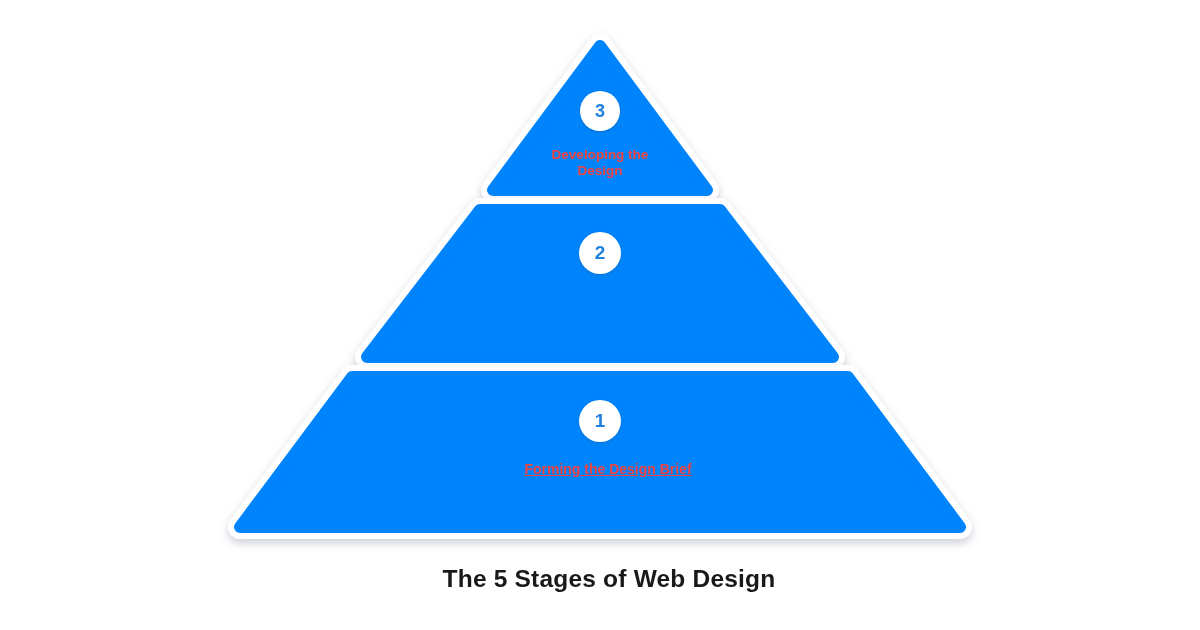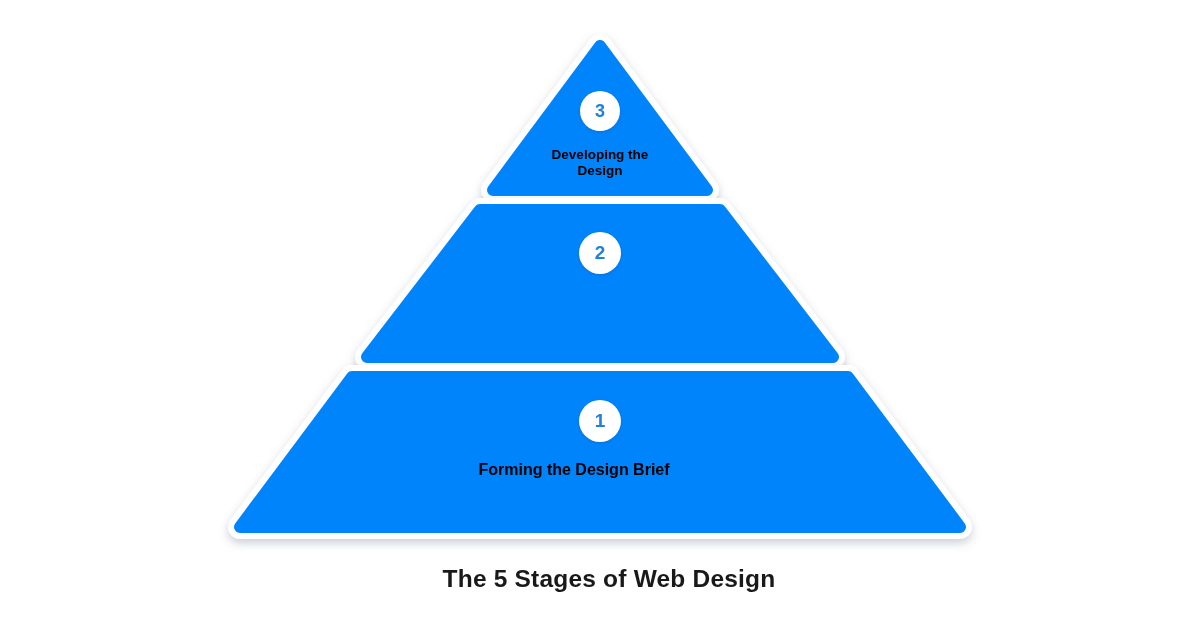--- a/index.html
+++ b/index.html
@@ -24,28 +24,28 @@
     color: #1f80dd;
     box-shadow: 0 1px 3px rgba(40, 60, 90, 0.25);
     z-index: 2;
   }
   .badge.b3 { left: 580px; top: 91px;  width: 40px; height: 40px; font-size: 18px; }
   .badge.b2 { left: 579px; top: 232px; width: 42px; height: 42px; font-size: 19px; }
   .badge.b1 { left: 579px; top: 400px; width: 42px; height: 42px; font-size: 19px; }
 
   .tier-label {
     position: absolute;
-    color: #000000;
+    color: #ef4444;
     font-weight: 700;
     text-align: center;
     z-index: 2;
   }
   .tier-label.l3 { left: 544px; top: 147px; width: 112px; font-size: 13.5px; line-height: 16px; }
   .tier-label.l2 { left: 475px; top: 296px; width: 250px; font-size: 14px;   line-height: 17px; }
-  .tier-label.l1 { left: 424px; top: 461px; width: 300px; font-size: 16px;   line-height: 17px; }
+  .tier-label.l1 { left: 458px; top: 461px; width: 300px; font-size: 14px;   line-height: 17px; text-decoration: underline; }
 
   .chart-title {
     position: absolute;
     left: 0; top: 565px;
     width: 100%;
     text-align: center;
     font-size: 24.5px;
     font-weight: 700;
     color: #191919;
     letter-spacing: 0.2px;

